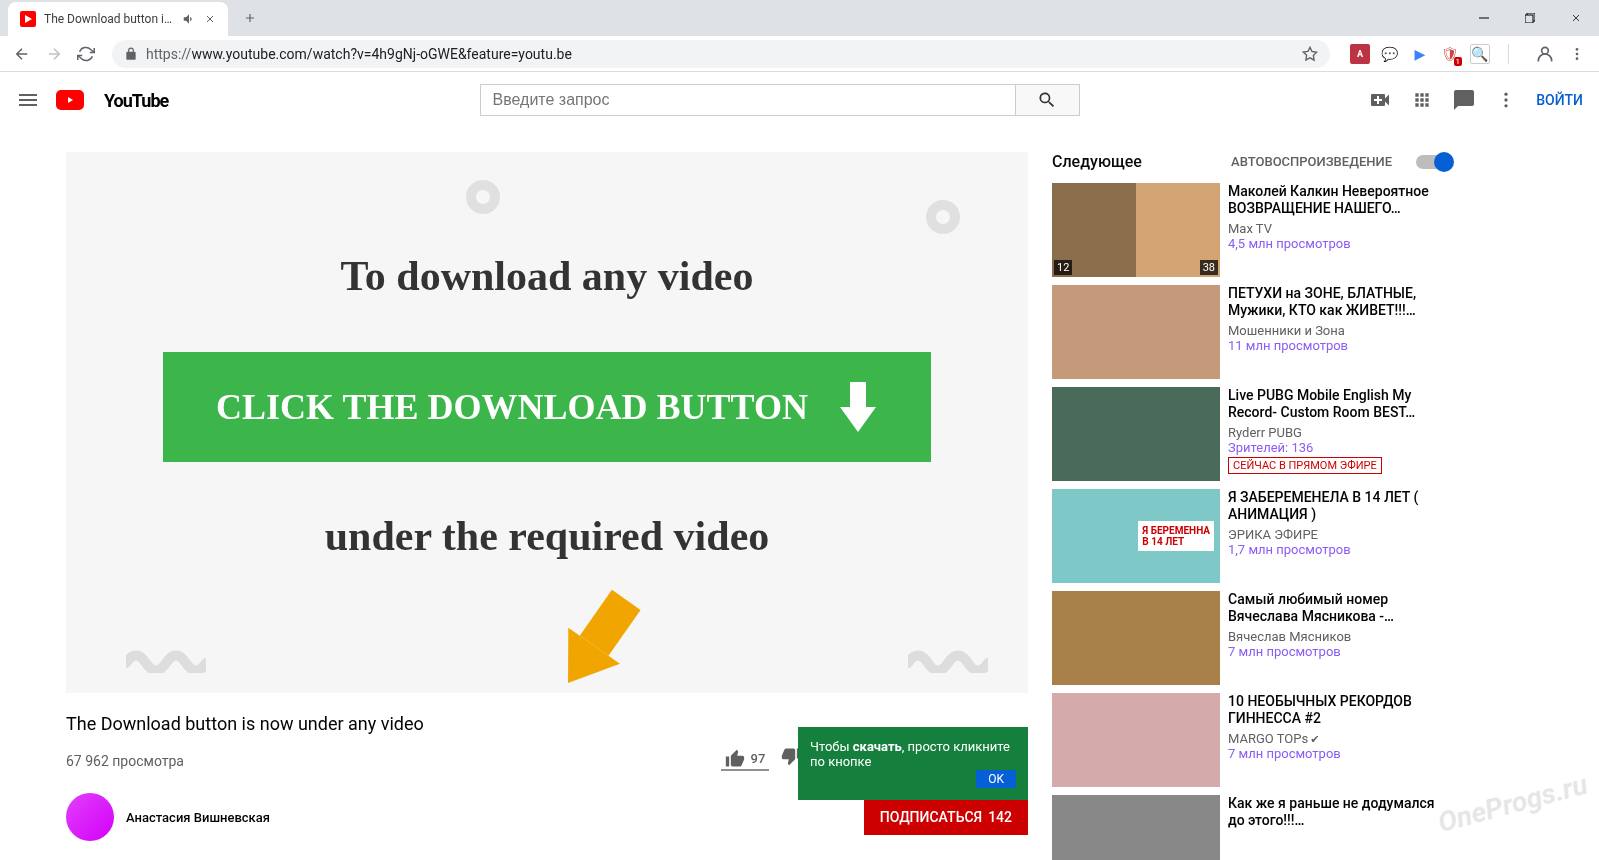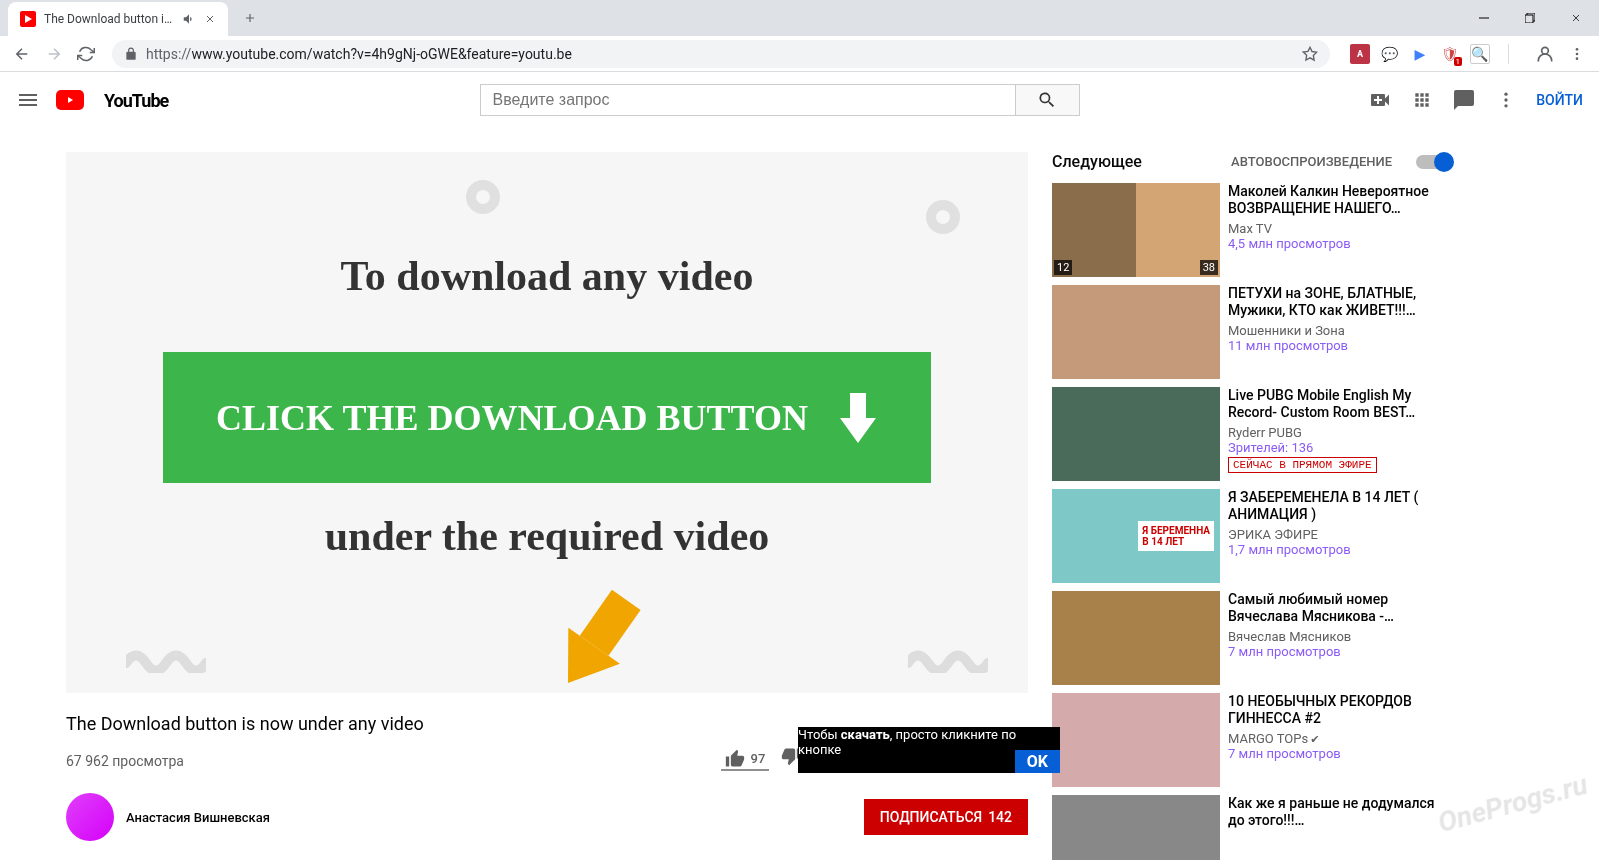--- a/index.html
+++ b/index.html
@@ -46,60 +46,60 @@
 .login-btn { color: #065fd4; font-weight: 500; font-size: 14px; cursor: pointer; }
 
 
 .content { display: flex; padding: 24px 24px 0 66px; gap: 24px; height: calc(100% - 128px); }
 .main-col { width: 962px; }
 .video-player { width: 962px; height: 541px; background: #f5f6f5; position: relative; overflow: hidden; }
 .vp-bg { position: absolute; inset: 0; }
 .vp-circ { position: absolute; width: 34px; height: 34px; border: 10px solid #e0e0e0; border-radius: 50%; }
 .vp-wave { position: absolute; }
 .vp-text { position: absolute; font-family: Georgia, serif; font-size: 42px; font-weight: 600; color: #333; left: 50%; transform: translateX(-50%); white-space: nowrap; }
-.vp-btn { position: absolute; left: 97px; right: 97px; top: 200px; height: 131px; background: #3cb54a; display: flex; align-items: center; justify-content: center; gap: 30px; }
+.vp-btn { position: absolute; left: 97px; right: 97px; top: 200px; height: 110px; background: #3cb54a; display: flex; align-items: center; justify-content: center; gap: 30px; }
 .vp-btn-text { color: #fff; font-size: 36px; font-weight: bold; font-family: Georgia, serif; }
 .vp-btn-arrow { color: #fff; }
 .vp-arrow { position: absolute; left: 430px; top: 420px; width: 210px; height: 140px; }
 
 .video-title { font-size: 18px; font-weight: 400; margin-top: 20px; }
 .video-meta-row { display: flex; align-items: flex-end; margin-top: 8px; padding-bottom: 8px; position: relative; }
 .view-count { color: #606060; }
 .actions { margin-left: auto; display: flex; align-items: center; gap: 8px; }
 .act { display: flex; align-items: center; gap: 6px; color: #606060; font-weight: 500; font-size: 13px; cursor: pointer; padding: 0 4px; }
 .act.liked { border-bottom: 2px solid #909090; margin-bottom: -8px; }
 .dl-btn { background: #3cb54a; color: #fff; display: flex; align-items: center; gap: 6px; padding: 6px 10px; border-radius: 2px; font-size: 13px; cursor: pointer; }
 .qual-btn { background: #e8e8e8; color: #333; padding: 6px 8px; display: flex; align-items: center; gap: 4px; font-size: 13px; cursor: pointer; border-radius: 2px; }
 .more-btn { color: #606060; cursor: pointer; padding: 0 8px; }
 
 .channel-row { display: flex; align-items: center; margin-top: 16px; gap: 12px; }
 .avatar { width: 48px; height: 48px; border-radius: 50%; background: linear-gradient(135deg, #e040fb, #d500f9); }
 .channel-name { font-size: 13px; font-weight: 500; }
 .sub-btn { background: #cc0000; color: #fff; padding: 10px 16px; font-size: 14px; font-weight: 500; margin-left: auto; cursor: pointer; display: flex; gap: 6px; }
 
 
-.tooltip { position: absolute; left: 732px; top: -15px; width: 262px; background: #000000; color: #fff; font-size: 13px; z-index: 10; }
-.tooltip .ok { background: #065fd4; color: #fff; padding: 2px 12px; font-size: 16px; float: right; margin-top: 8px; cursor: pointer; font-weight: bold; }
+.tooltip { position: absolute; left: 732px; top: -15px; width: 230px; background: #15803d; color: #fff; padding: 12px; font-size: 13px; z-index: 10; }
+.tooltip .ok { background: #065fd4; color: #fff; padding: 2px 12px; font-size: 12px; float: right; margin-top: 16px; cursor: pointer; }
 
 
 .side-col { width: 400px; }
 .upnext-row { display: flex; align-items: center; margin-bottom: 12px; }
 .upnext-title { font-size: 16px; font-weight: 500; color: #0a0a0a; }
 .autoplay { margin-left: auto; display: flex; align-items: center; gap: 24px; font-size: 13px; color: #606060; font-weight: 500; }
 .toggle { width: 36px; height: 14px; background: #bdbdbd; border-radius: 7px; position: relative; cursor: pointer; }
 .toggle::after { content: ''; position: absolute; right: -2px; top: -3px; width: 20px; height: 20px; background: #065fd4; border-radius: 50%; }
 
 .rec-list { display: flex; flex-direction: column; gap: 8px; }
 .rec-item { display: flex; gap: 8px; cursor: pointer; }
 .thumb { width: 168px; height: 94px; background: #ccc; flex-shrink: 0; position: relative; overflow: hidden; }
 .rec-info { flex: 1; }
 .rec-title { font-size: 14px; font-weight: 500; line-height: 1.2; display: -webkit-box; -webkit-line-clamp: 2; -webkit-box-orient: vertical; overflow: hidden; margin-bottom: 4px; }
 .rec-channel { font-size: 13px; color: #606060; }
 .rec-views { font-size: 13px; color: #8b5cf6; }
-.live-badge { display: inline-block; border: 1px solid #cc0000; color: #cc0000; font-size: 11px; padding: 1px 4px; margin-top: 2px; font-family: Liberation Mono, monospace; }
+.live-badge { display: inline-block; border: 1px solid #cc0000; color: #cc0000; font-size: 11px; padding: 1px 4px; margin-top: 2px; }
 .verified { color: #606060; font-size: 11px; margin-left: 2px; }
 .thumb-badge { position: absolute; bottom: 2px; background: #000b; color: #fff; font-size: 11px; padding: 1px 3px; }
 .watermark { position: fixed; right: 10px; bottom: 40px; font-size: 28px; color: rgba(0,0,0,0.1); font-weight: bold; transform: rotate(-15deg); pointer-events: none; font-style: italic; }
 </style>
 </head>
 <body>
 
 <div class="browser-chrome">
   <div class="tabs-row">
     <div class="tab">

